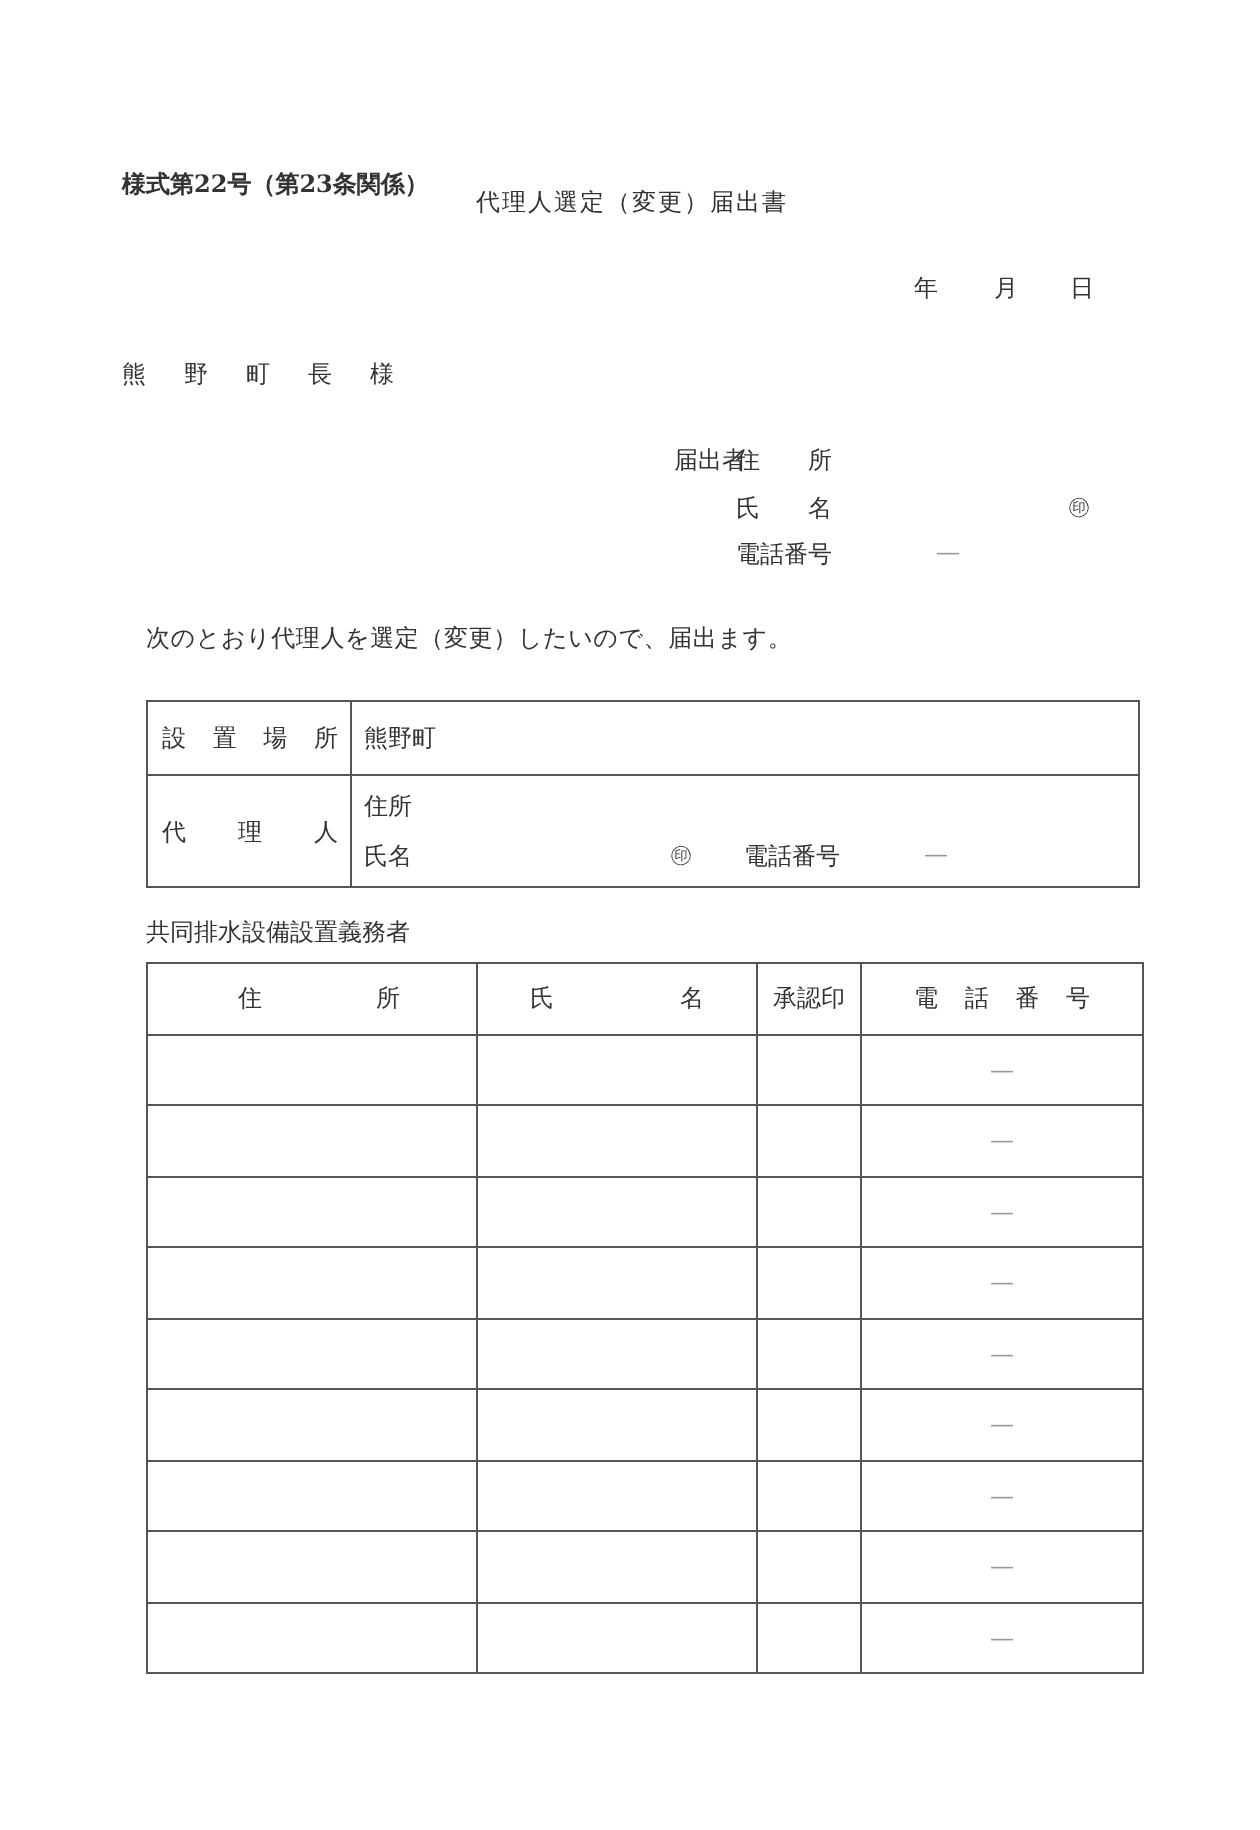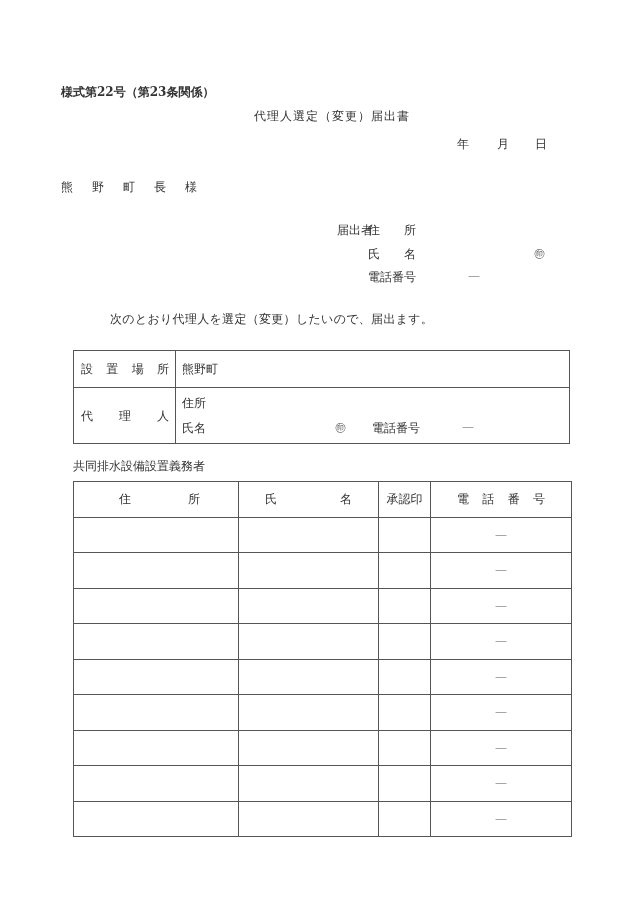--- a/index.html
+++ b/index.html
@@ -3,27 +3,27 @@
   <meta charset="utf-8">
   <style>
     html, body { margin: 0; padding: 0; }
     body {
       width: 630px; height: 915px; background: #ffffff; position: relative;
       font-family: "DejaVu Serif", "Liberation Serif", serif;
       color: #333; font-size: 12px; overflow: hidden;
     }
     .abs { position: absolute; white-space: nowrap; }
     .form-no { left: 61px; top: 84px; font-weight: bold; }
-    .doc-title { left: 238px; top: 108px; letter-spacing: 1px; margin-left: 16px; }
+    .doc-title { left: 238px; top: 93px; letter-spacing: 1px; }
     .date { top: 136px; }
     .addressee { left: 61px; top: 179px; text-align: right; }
     .addressee span { margin-right: 19px; }
     .applicant-label { left: 316px; top: 222px; margin-left: 21px; }
     .app-row { left: 368px; }
-    .sentence { left: 73px; top: 311px; letter-spacing: 0.3px; margin-left: 37px; }
+    .sentence { left: 73px; top: 311px; letter-spacing: 0.3px; }
     .seal { font-size: 11px; }
 
     
     .t1 { position: absolute; left: 73px; top: 350px; width: 497px; height: 94px;
           border: 1px solid #555; box-sizing: border-box; }
     .t1 .r1 { position: absolute; left: 0; top: 0; width: 100%; height: 36px; border-bottom: 1px solid #555; }
     .t1 .vline { position: absolute; left: 101px; top: 0; bottom: 0; border-left: 1px solid #555; }
     .t1 .lbl { position: absolute; left: 7px; width: 88px; display: flex; justify-content: space-between; }
 
     

